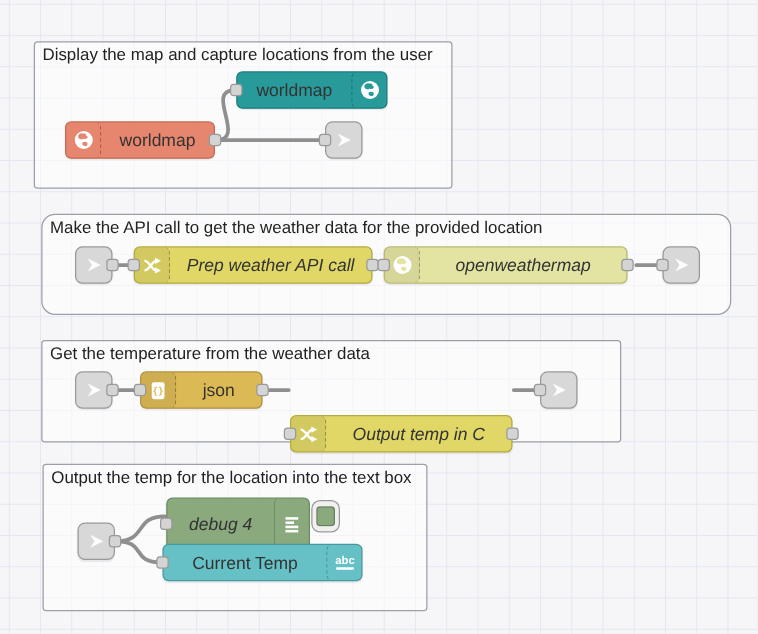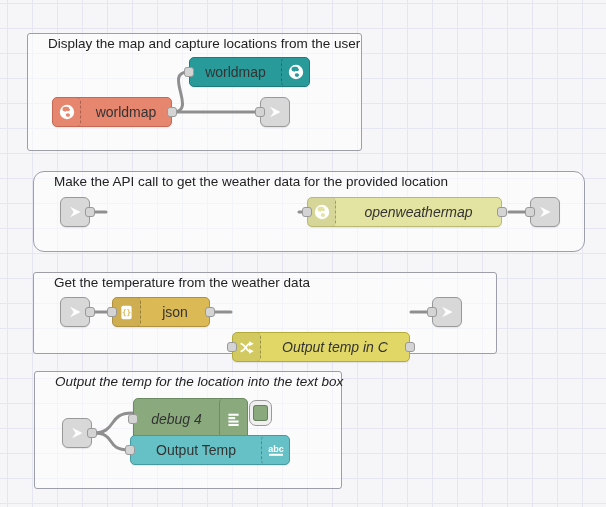--- a/index.html
+++ b/index.html
@@ -12,21 +12,21 @@
     background-size:25px 25px;
     background-position:7px 3px;
   }
   .group{
     position:absolute;z-index:1;
     background:rgba(255,255,255,0.55);
     border:1px solid #9c9fa8;border-radius:3px;
     box-sizing:border-box;
   }
   .group-title{
-    position:absolute;top:2px;left:20px;
+    position:absolute;top:2px;left:6px;
     font-size:13.5px;color:#222;white-space:nowrap;
   }
   #wires{position:absolute;left:0;top:0;z-index:2;}
   #wires path{stroke:#8f8f8f;stroke-width:3;fill:none;stroke-linecap:round;}
   .node{
     position:absolute;z-index:3;display:flex;align-items:stretch;
     border-radius:5px;border:1px solid;box-sizing:border-box;
     box-shadow:0 1px 1px rgba(0,0,0,0.08);
   }
   .icon-area{
@@ -84,21 +84,21 @@
     </svg>
 <div class="group" style="left: 27px; top: 33px; width: 335px; height: 118px;">
       <span class="group-title">Display the map and capture locations from the user</span>
     </div>
     <div class="group" style="left: 33px; top: 171px; width: 552px; height: 81px; border-radius: 11px;">
       <span class="group-title">Make the API call to get the weather data for the provided location</span>
     </div>
     <div class="group" style="left: 33px; top: 272px; width: 464px; height: 82px;">
       <span class="group-title">Get the temperature from the weather data</span>
     </div>
-    <div class="group" style="left: 34px; top: 371px; width: 308px; height: 118px; font-style: italic;">
+    <div class="group" style="left: 34px; top: 371px; width: 308px; height: 118px;">
       <span class="group-title">Output the temp for the location into the text box</span>
     </div>
     <div class="node" style="left: 189px; top: 57px; width: 121px; height: 30px; background: rgb(41, 154, 154); border-color: rgb(30, 123, 123);">
       <span class="node-label">worldmap</span>
       <div class="icon-area sep-left">
         <svg viewBox="0 0 20 20" width="18" height="18">
           <circle cx="10" cy="10" r="8" fill="#fff"></circle>
           <path fill="#299A9A" d="M5.2 5.6 Q6.8 3.4 9.4 4.3 Q12.6 3.8 12.2 6.2 Q14.2 6.8 13 8.4 Q11 9.6 9.4 8.6 Q8.6 10.2 7 9.2 Q4.4 8.8 5.2 5.6 Z"></path>
           <path fill="#299A9A" d="M9 12 Q11.6 10.8 13.2 12.4 Q14 14.8 11.6 15.6 Q9 15.4 8.6 13.6 Z"></path>
         </svg>
@@ -125,20 +125,33 @@
       <div class="port port-in"></div>
     </div>
     <div class="link-node" style="left: 60px; top: 197px;">
       <span style="display: flex; opacity: 0.95;">
         <svg viewBox="0 0 20 20" width="16" height="16">
           <path fill="#fff" d="M4 3.5 L17 10 L4 16.5 L8.2 10 Z"></path>
         </svg>
       </span>
       <div class="port port-out"></div>
     </div>
+    <div class="node" style="left: 107px; top: 197px; width: 191px; height: 30px; background: rgb(224, 215, 102); border-color: rgb(179, 170, 60);">
+      <div class="icon-area sep-right shaded">
+        <svg viewBox="0 0 20 20" width="17" height="17">
+          <path d="M3 14.5 C8 14.5 10 5.5 14 5.5" stroke="#fff" stroke-width="2.2" fill="none"></path>
+          <path fill="#fff" d="M13 2.6 L18.6 5.5 L13 8.4 Z"></path>
+          <path d="M3 5.5 C8 5.5 10 14.5 14 14.5" stroke="#fff" stroke-width="2.2" fill="none"></path>
+          <path fill="#fff" d="M13 11.6 L18.6 14.5 L13 17.4 Z"></path>
+        </svg>
+      </div>
+      <span class="node-label italic">Prep weather API call</span>
+      <div class="port port-in"></div>
+      <div class="port port-out"></div>
+    </div>
     <div class="node" style="left: 307px; top: 197px; width: 195px; height: 30px; background: rgb(228, 228, 162); border-color: rgb(185, 185, 115);">
       <div class="icon-area sep-right shaded">
         <svg viewBox="0 0 20 20" width="18" height="18">
           <circle cx="10" cy="10" r="8" fill="#fff"></circle>
           <path fill="#E4E4A2" d="M5.2 5.6 Q6.8 3.4 9.4 4.3 Q12.6 3.8 12.2 6.2 Q14.2 6.8 13 8.4 Q11 9.6 9.4 8.6 Q8.6 10.2 7 9.2 Q4.4 8.8 5.2 5.6 Z"></path>
           <path fill="#E4E4A2" d="M9 12 Q11.6 10.8 13.2 12.4 Q14 14.8 11.6 15.6 Q9 15.4 8.6 13.6 Z"></path>
         </svg>
       </div>
       <span class="node-label italic">openweathermap</span>
       <div class="port port-in"></div>
@@ -211,21 +224,21 @@
             <rect x="4" y="15.2" width="12" height="2.4"></rect>
           </g>
         </svg>
       </div>
       <div class="port port-in"></div>
     </div>
     <div class="debug-btn" style="left: 249px; top: 400px; z-index: 2; position: absolute;">
       <div class="debug-btn-inner" style="background: rgb(138, 170, 126);"></div>
     </div>
     <div class="node" style="left: 130px; top: 435px; width: 160px; height: 30px; background: rgb(102, 193, 198); border-color: rgb(70, 153, 158);">
-      <span class="node-label">Output Temp</span>
+      <span class="node-label">Current Temp</span>
       <div class="icon-area sep-left">
         <svg viewBox="0 0 20 20" width="20" height="20">
           <text x="10" y="11.5" text-anchor="middle" font-size="9" font-weight="bold" fill="#fff" font-family="Liberation Sans, sans-serif">abc</text>
           <rect x="3" y="13.8" width="14" height="2" fill="#fff"></rect>
         </svg>
       </div>
       <div class="port port-in"></div>
     </div>
   </div>
 

